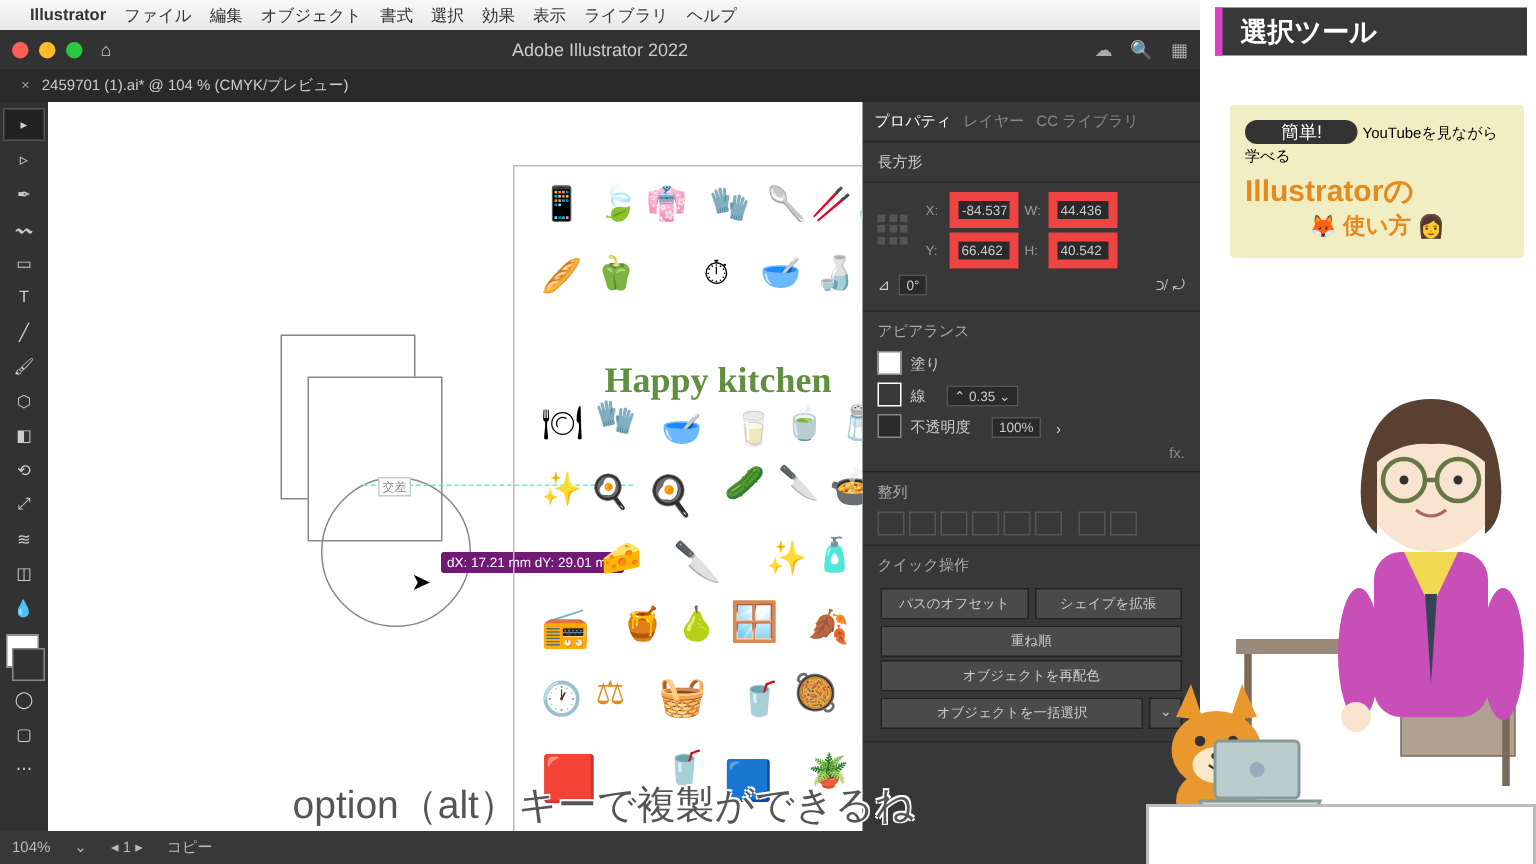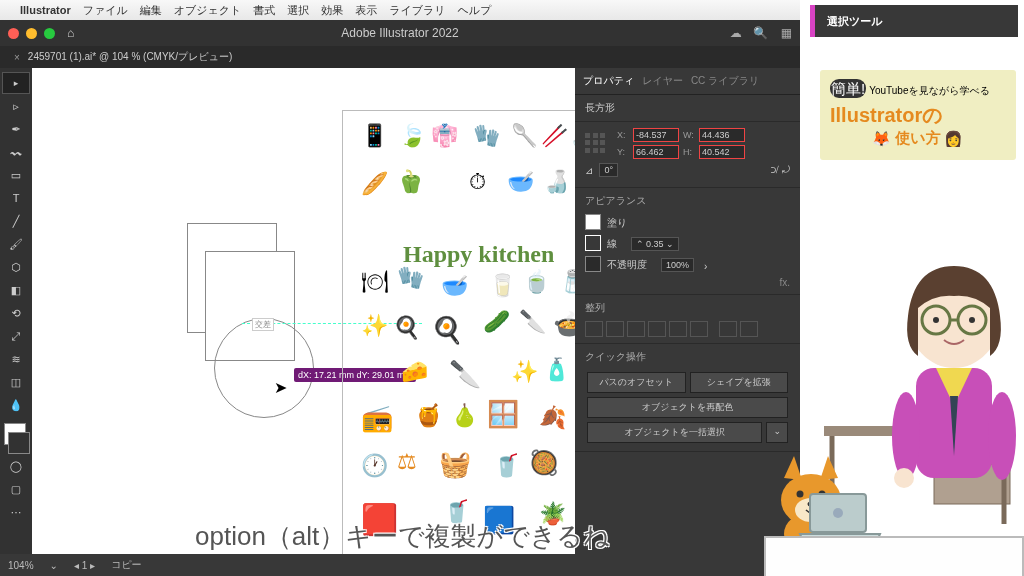--- a/index.html
+++ b/index.html
@@ -34,41 +34,41 @@
 .cursor{position:absolute;left:242px;top:310px;font-size:16px;color:#000}
 .tip{position:absolute;left:262px;top:300px;background:#701a75;color:#fff;font-size:9px;padding:2px 4px;border-radius:2px}
 .guide{position:absolute;left:210px;top:255px;width:180px;height:1px;border-top:1px dashed #4fc}
 .lbl{position:absolute;left:220px;top:250px;background:#fff;border:1px solid #ccc;font-size:8px;padding:0 2px;color:#888}
 .panel{width:225px;background:#383838;color:#ccc;font-size:10px;display:flex;flex-direction:column;overflow:auto}
 .ptabs{display:flex;gap:8px;padding:6px 8px;border-bottom:1px solid #222}
 .ptabs span{color:#888}.ptabs .act{color:#fff}
 .psec{padding:6px 10px;border-bottom:1px solid #2a2a2a}
 .psec h4{font-size:10px;font-weight:normal;color:#aaa;margin-bottom:6px}
 .xform{display:grid;grid-template-columns:12px 1fr 12px 1fr;gap:3px 4px;font-size:9px;align-items:center}
-.xform input{width:46px;background:#2a2a2a;border:1px solid #ef4444;color:#ccc;font-size:9px;padding:1px 2px}
+.xform input{width:46px;background:#2a2a2a;border:6px solid #ef4444;color:#ccc;font-size:9px;padding:1px 2px}
 .xform .l{color:#999}
 .anchors{width:22px;height:22px;display:inline-grid;grid-template:repeat(3,1fr)/repeat(3,1fr);gap:1px;margin-right:4px}
 .anchors span{background:#555;width:5px;height:5px}
 .xrow{display:flex;align-items:center;gap:6px;margin-bottom:4px}
 .appear{display:flex;align-items:flex-end;gap:6px;margin-bottom:5px}
 .sw{width:16px;height:16px;border:1px solid #888}
 .sw.fill{background:#fff}.sw.stroke{background:#383838;border:1.5px solid #fff}
 .sw.op{background:#2a2a2a}
 .sel{background:#2a2a2a;border:1px solid #555;padding:1px 4px;font-size:9px;color:#ccc}
 .align{display:flex;gap:3px;flex-wrap:wrap}
 .align span{width:18px;height:16px;border:1px solid #555;display:inline-block}
 .qbtn{background:#4a4a4a;border:1px solid #222;padding:3px 6px;font-size:9px;color:#ccc;text-align:center;margin:2px}
 .qrow{display:flex}
 .qrow .qbtn{flex:1}
 .statusbar{height:22px;background:#383838;display:flex;align-items:center;padding:0 8px;color:#bbb;font-size:10px;gap:16px}
 .rightside{position:absolute;left:800px;top:0;width:224px;height:576px;background:#fff}
-.topic{position:absolute;top:5px;left:10px;right:6px;height:32px;background:#383838;color:#fff;display:flex;align-items:center;font-size:11px;font-weight:bold}
+.topic{position:absolute;top:5px;left:10px;right:6px;height:32px;background:#383838;color:#fff;display:flex;align-items:center;font-size:18px;font-weight:bold}
 .topic-bar{width:5px;height:100%;background:#d843c4;margin-right:12px}
 .promo{position:absolute;top:70px;left:20px;right:8px;background:#f0eec2;border-radius:3px;padding:10px 10px 12px;font-size:10px}
-.promo .badge{background:#333;color:#fff;border-radius:9px;padding:1px 1px;font-size:15px;margin-right:3px}
+.promo .badge{background:#333;color:#fff;border-radius:9px;padding:1px 24px;font-size:12px;margin-right:3px}
 .promo .t{font-size:20px;color:#e58a1f;font-weight:bold;margin-top:3px;display:flex;align-items:center;gap:5px}
 .promo .sub{font-size:15px;color:#e58a1f;font-weight:bold;display:flex;align-items:center;gap:4px;justify-content:center}
 .char{position:absolute;right:0;bottom:40px;width:170px;height:280px}
 .desk{position:absolute;bottom:50px;right:10px;width:190px;height:120px}
 .laptop{position:absolute;bottom:24px;left:-4px;width:90px;height:60px}
 .animal{position:absolute;bottom:24px;left:-34px;width:90px;height:100px}
 .caption{position:absolute;bottom:22px;left:195px;font-size:26px;color:#555;font-weight:500;text-shadow:1px 1px 0 #fff,-1px -1px 0 #fff,1px -1px 0 #fff,-1px 1px 0 #fff}
 .table{position:absolute;bottom:0;right:0;width:260px;height:40px;background:#fefefe;border:2px solid #bbb;border-bottom:none}
 </style>
 </head>
@@ -262,20 +262,21 @@
             <span style="margin-left:8px"></span>
             <span></span>
           </div>
     </div>
     <div class="psec">
       <h4>クイック操作</h4>
       <div class="qrow">
             <div class="qbtn">パスのオフセット</div>
             <div class="qbtn">シェイプを拡張</div>
           </div>
+      <div class="qbtn">重ね順</div>
       <div class="qbtn">オブジェクトを再配色</div>
       <div class="qrow">
             <div class="qbtn">オブジェクトを一括選択</div>
             <div class="qbtn" style="flex:0 0 20px">⌄</div>
           </div>
     </div>
   </div>
 </div>
 <div class="statusbar">
   <span>104%</span>

